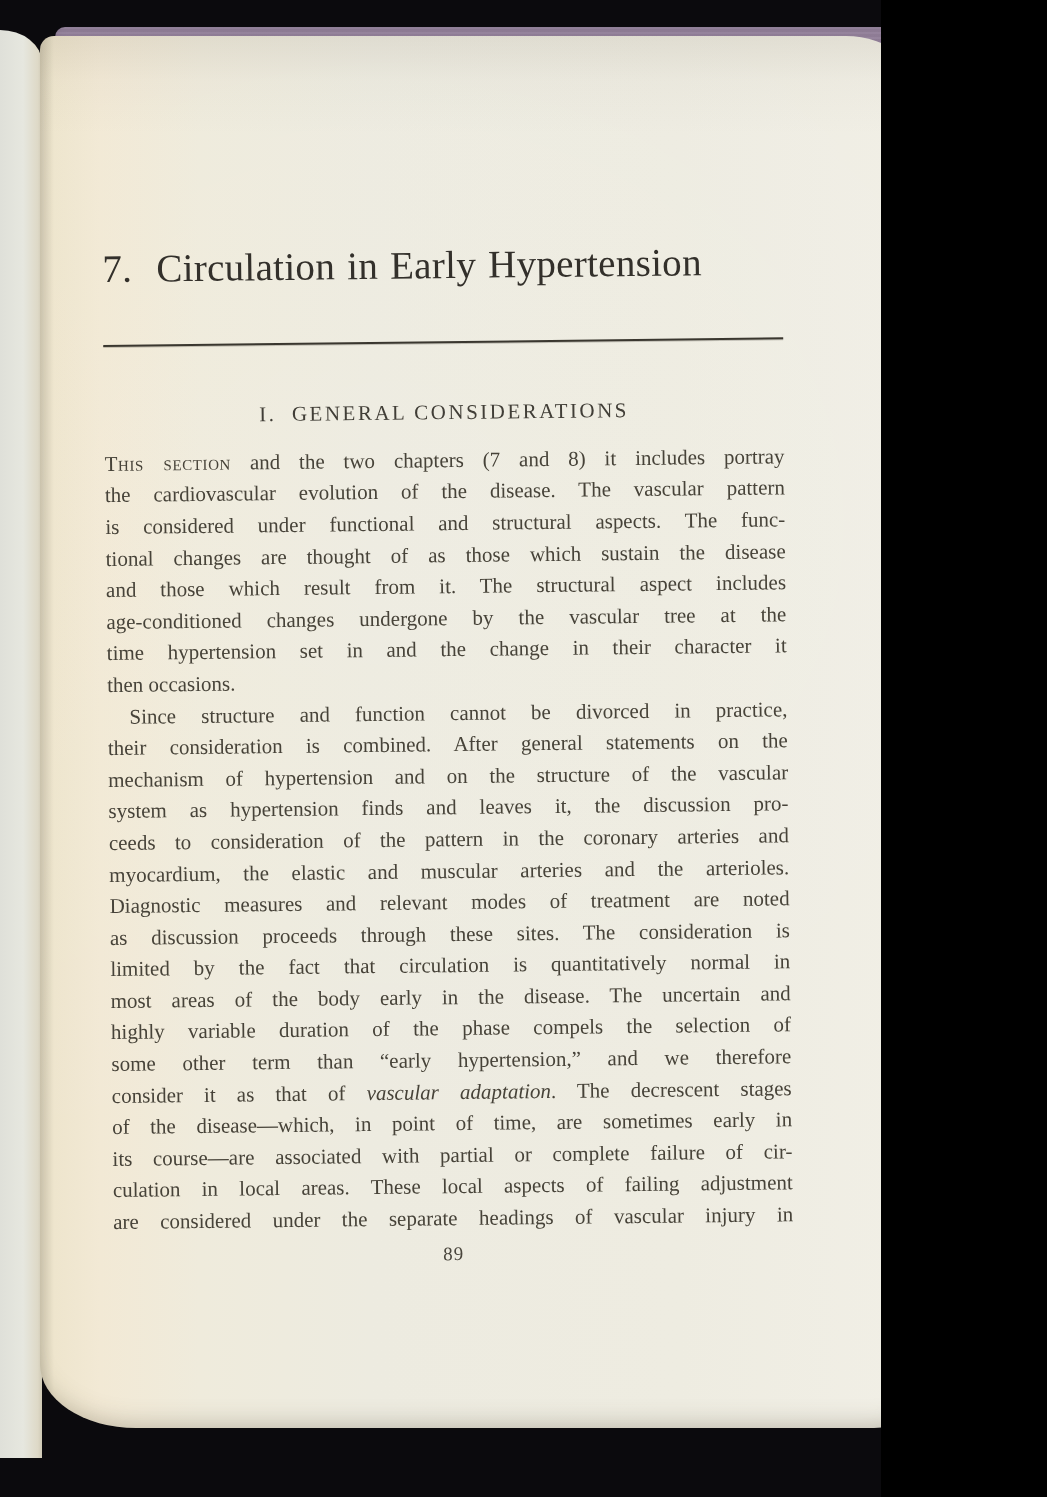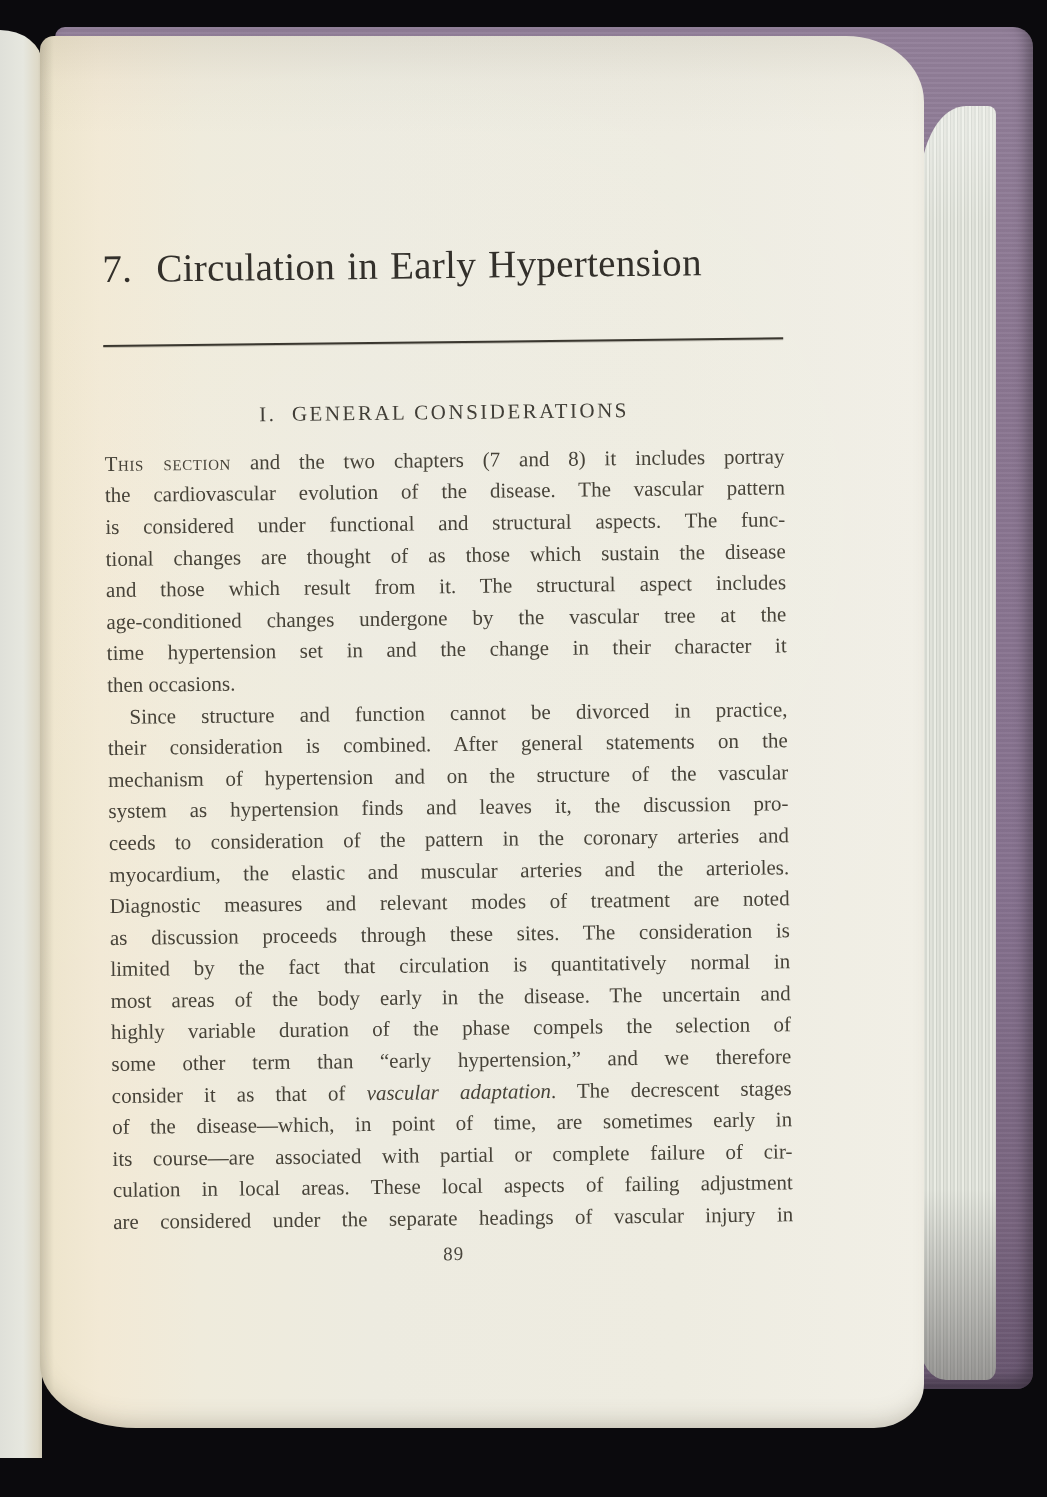--- a/index.html
+++ b/index.html
@@ -1,17 +1,17 @@
 <!DOCTYPE html>
 <html><head>
 <meta charset="utf-8">
 <style>
   html,body { margin:0; padding:0; background:#000; }
   .scene {
-    position:relative; width:1047px; height:1497px;
+    position:relative; width:881px; height:1497px;
     background:#0b0a0d; overflow:hidden;
     font-family:"Liberation Serif", serif;
   }
   
   .cover {
     position:absolute; left:55px; top:27px; width:978px; height:1362px;
     border-radius:10px 20px 16px 10px;
     background:
       repeating-linear-gradient(180deg, rgba(255,255,255,0.03) 0 2px, rgba(0,0,0,0.03) 2px 5px),
       linear-gradient(180deg, #93809a 0%, #8b7792 28%, #877390 62%, #79657f 88%, #685670 100%);

